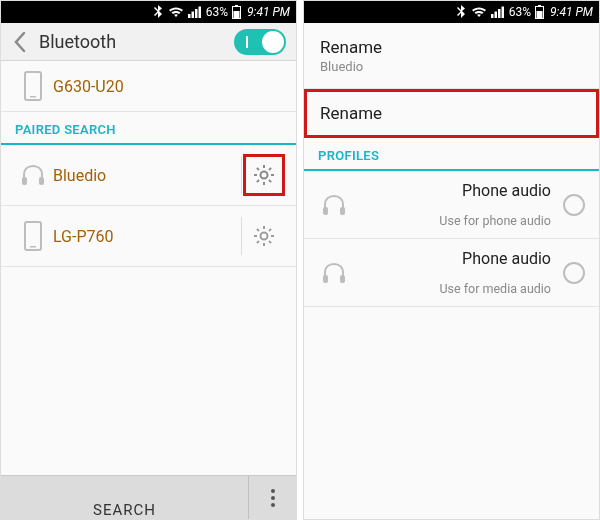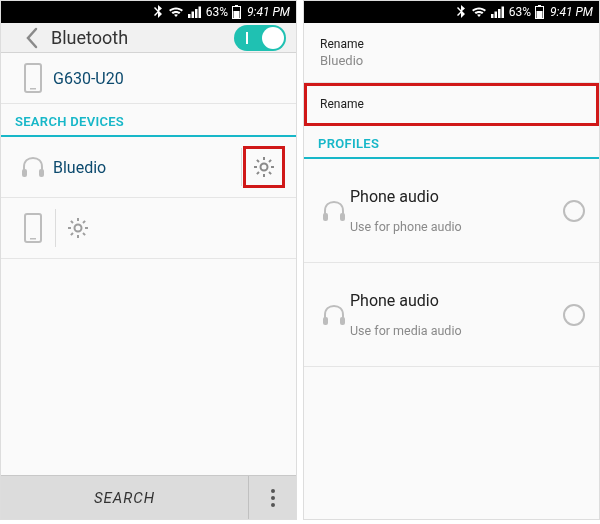--- a/index.html
+++ b/index.html
@@ -33,26 +33,26 @@
     justify-content: flex-end;
     padding: 0 6px;
     font-size: 12px;
     gap: 4px;
   }
   .status-bar .sb-icon { display:inline-flex; align-items:center; }
   .status-bar .pct { font-size: 12px; }
   .status-bar .time { font-size: 12px; margin-left: 2px; font-style: italic; }
   
   .app-header {
-    height: 30px;
+    height: 38px;
     background: #f1f1f1;
     border-bottom: 1px solid #d4d4d4;
     display: flex;
     align-items: center;
-    padding: 0 6px 0 12px;
+    padding: 0 6px 0 0;
   }
   .back-wrap {
     width: 38px;
     height: 46px;
     display: flex;
     align-items: center;
     justify-content: center;
   }
   .chev { color:#8a8a8a; }
   .hdr-title {
@@ -90,21 +90,21 @@
   .list { flex:1; background:#fafafa; }
   .row {
     display:flex;
     align-items:center;
     padding: 10px 12px 10px 12px;
     border-bottom: 1px solid #e5e5e5;
     background:#fafafa;
   }
   .row .ic { width: 40px; display:flex; justify-content:center; color:#9e9e9e; }
   .row .txt { flex:1; }
-  .row .title { font-size: 16px; color:#0c4a6e; }
+  .row .title { font-size: 16px; color:#a16207; }
   .row .sub { font-size: 12.5px; color:#8a8a8a; margin-top:2px; }
   .section-label {
     padding: 10px 14px 6px 14px;
     font-size: 13px;
     letter-spacing: 0.3px;
     color: #17b7c8;
     font-weight: 600;
     border-bottom: 2px solid #17b7c8;
   }
   .gear-btn {
@@ -122,47 +122,48 @@
   
   .bottom-bar {
     height: 44px;
     background: #dcdcdc;
     display:flex;
     align-items:stretch;
     border-top: 1px solid #c8c8c8;
   }
   .bottom-bar .search-btn {
     flex:1;
-    display:flex; align-items:center; justify-content:center;
+    display:flex; align-items:flex-end; justify-content:center;
     font-size: 15px;
     letter-spacing: 1px;
     color:#333;
-    font-style:italic;
   }
   .bottom-bar .overflow {
     width: 48px;
     display:flex; align-items:center; justify-content:center;
     border-left:1px solid #c0c0c0;
   }
   .dots-v { display:flex; flex-direction:column; gap:3px; }
   .dots-v span { width:4px; height:4px; background:#555; border-radius:2px; }
   
   .row2 {
     padding: 14px 16px;
     border-bottom: 1px solid #e5e5e5;
     background:#fafafa;
   }
-  .row2 .title { font-size: 12px; color:#222; }
+  .row2 .title { font-size: 17px; color:#222; }
   .row2 .sub { font-size: 13px; color:#8a8a8a; margin-top:2px; }
   .row2.highlight { outline: 3px solid #d01818; outline-offset: -3px; }
   .profile-row {
     display:flex; align-items:center;
-    padding: 28px 14px;
+    padding: 10px 14px;
     border-bottom: 1px solid #e5e5e5;
     background:#fafafa;
+    gap: 12px;
+    text-align: right;
   }
   .profile-row .ic { width:32px; color:#9e9e9e; display:flex; justify-content:center; }
   .profile-row .txt { flex:1; }
   .profile-row .txt .title { font-size:16px; color:#222; }
   .profile-row .txt .sub { font-size:12.5px; color:#8a8a8a; margin-top:13px; }
   .radio {
     width:22px; height:22px; border:2px solid #bdbdbd; border-radius:11px;
   }
   svg { display:block; }
 </style>
@@ -221,21 +222,21 @@
         <svg width="20" height="30" viewBox="0 0 20 30">
             <rect x="2" y="1" width="16" height="28" rx="2" fill="none" stroke="#bdbdbd" stroke-width="2"></rect>
             <rect x="7" y="25" width="6" height="1.5" fill="#bdbdbd"></rect>
           </svg>
       </div>
       <div class="txt">
         <div class="title">G630-U20</div>
       </div>
     </div>
 
-    <div class="section-label">SEARCH DEVICES</div>
+    <div class="section-label">PAIRED SEARCH</div>
 
     <div class="row">
       <div class="ic">
         <svg width="26" height="24" viewBox="0 0 26 24">
             <path d="M4 16 V12 C4 6 8 3 13 3 C18 3 22 6 22 12 V16" fill="none" stroke="#bdbdbd" stroke-width="2"></path>
             <rect x="2" y="14" width="5" height="8" rx="2" fill="#bdbdbd"></rect>
             <rect x="19" y="14" width="5" height="8" rx="2" fill="#bdbdbd"></rect>
           </svg>
       </div>
       <div class="txt">
@@ -259,20 +260,23 @@
       </div>
     </div>
 
     <div class="row">
       <div class="ic">
         <svg width="20" height="30" viewBox="0 0 20 30">
             <rect x="2" y="1" width="16" height="28" rx="2" fill="none" stroke="#bdbdbd" stroke-width="2"></rect>
             <rect x="7" y="25" width="6" height="1.5" fill="#bdbdbd"></rect>
           </svg>
       </div>
+      <div class="txt">
+        <div class="title">LG-P760</div>
+      </div>
       <div class="divider-v"></div>
       <div class="gear-btn">
         <svg width="24" height="24" viewBox="0 0 24 24">
           <circle cx="12" cy="12" r="3.5" fill="none" stroke="#9e9e9e" stroke-width="2"></circle>
           <g stroke="#9e9e9e" stroke-width="2">
             <path d="M12 2 V5"></path>
               <path d="M12 19 V22"></path>
             <path d="M2 12 H5"></path>
               <path d="M19 12 H22"></path>
             <path d="M4.9 4.9 L7 7"></path>

